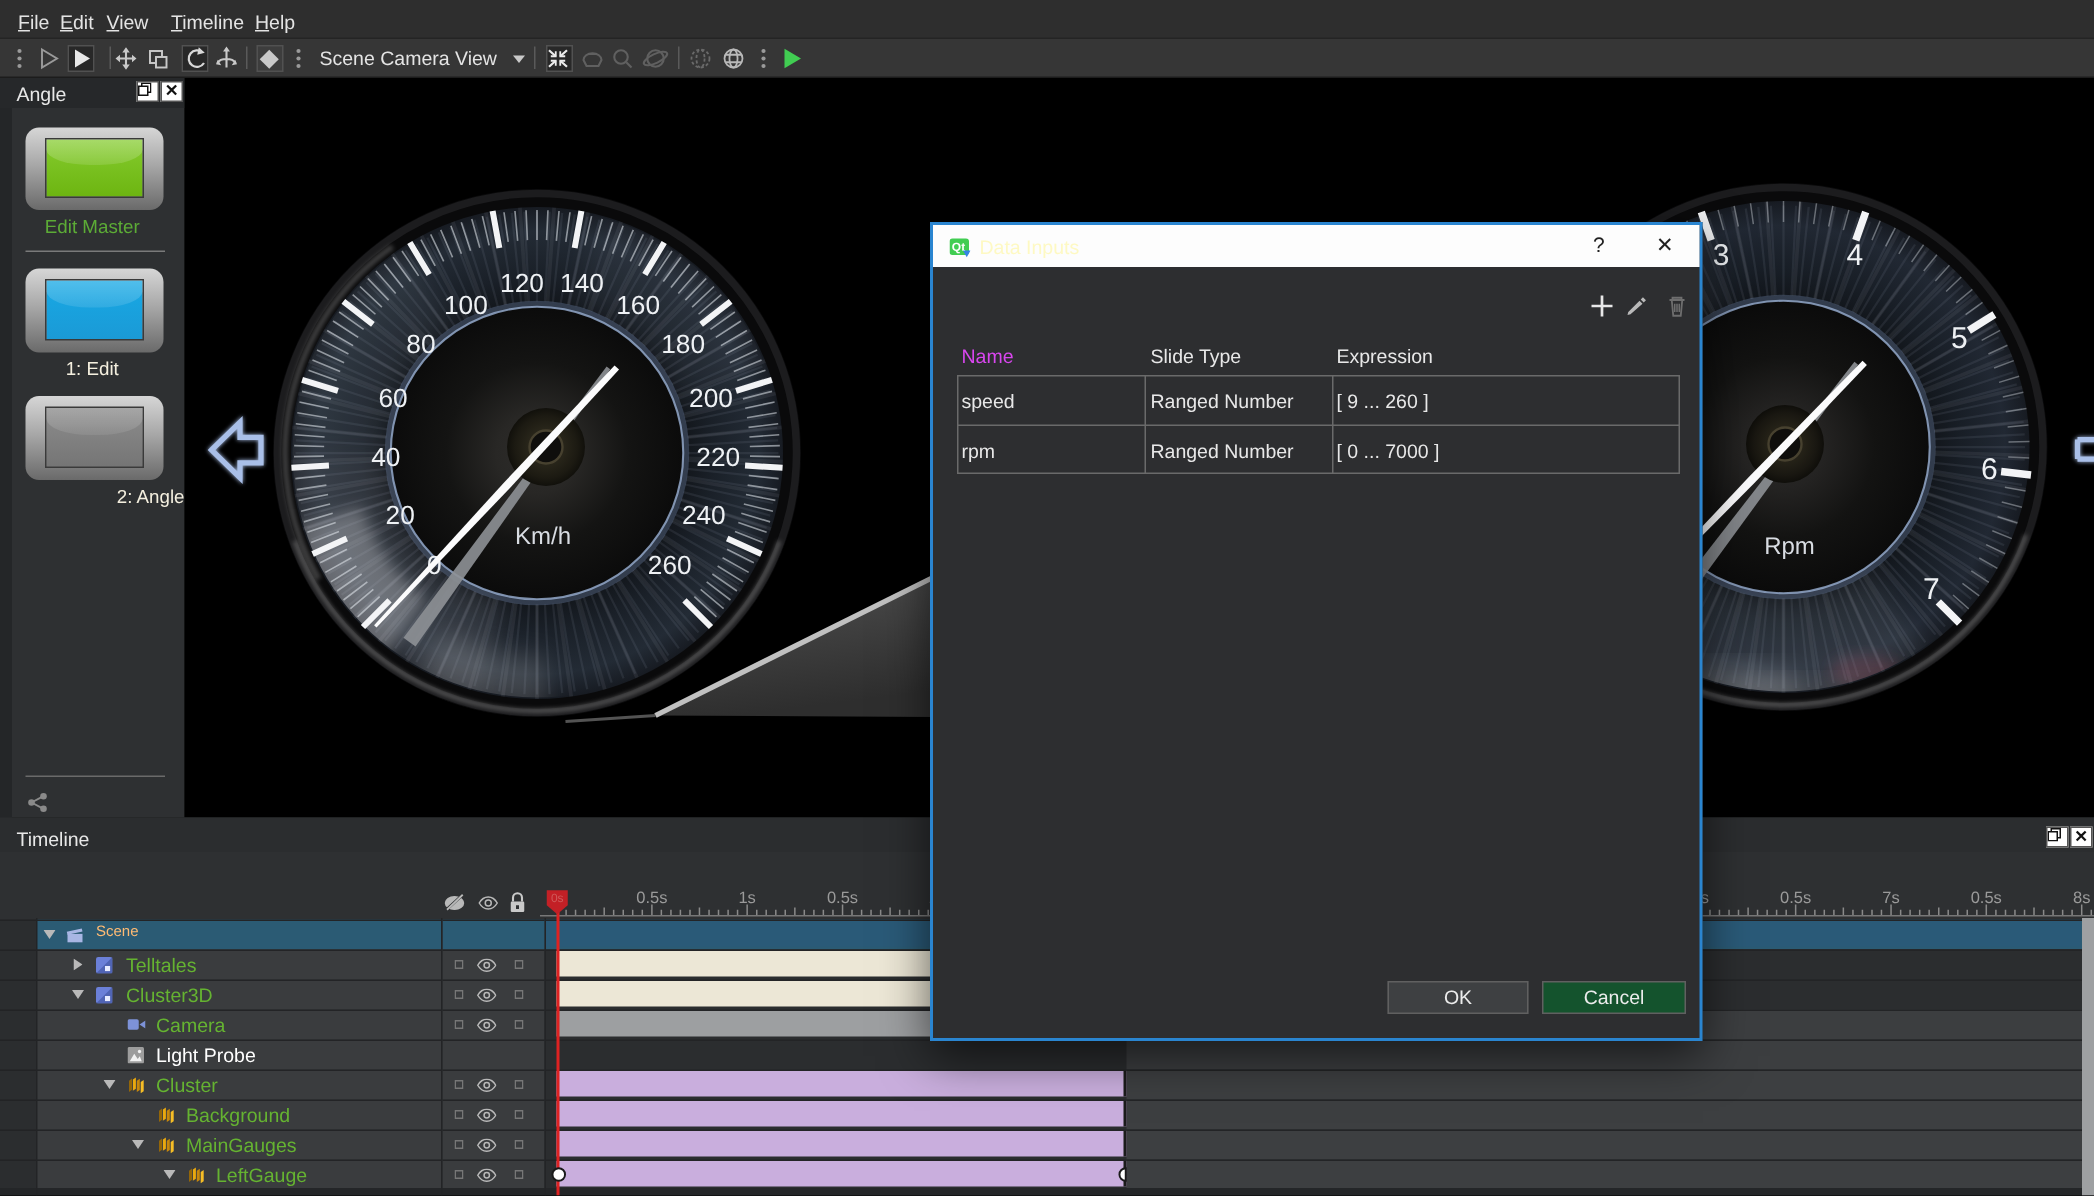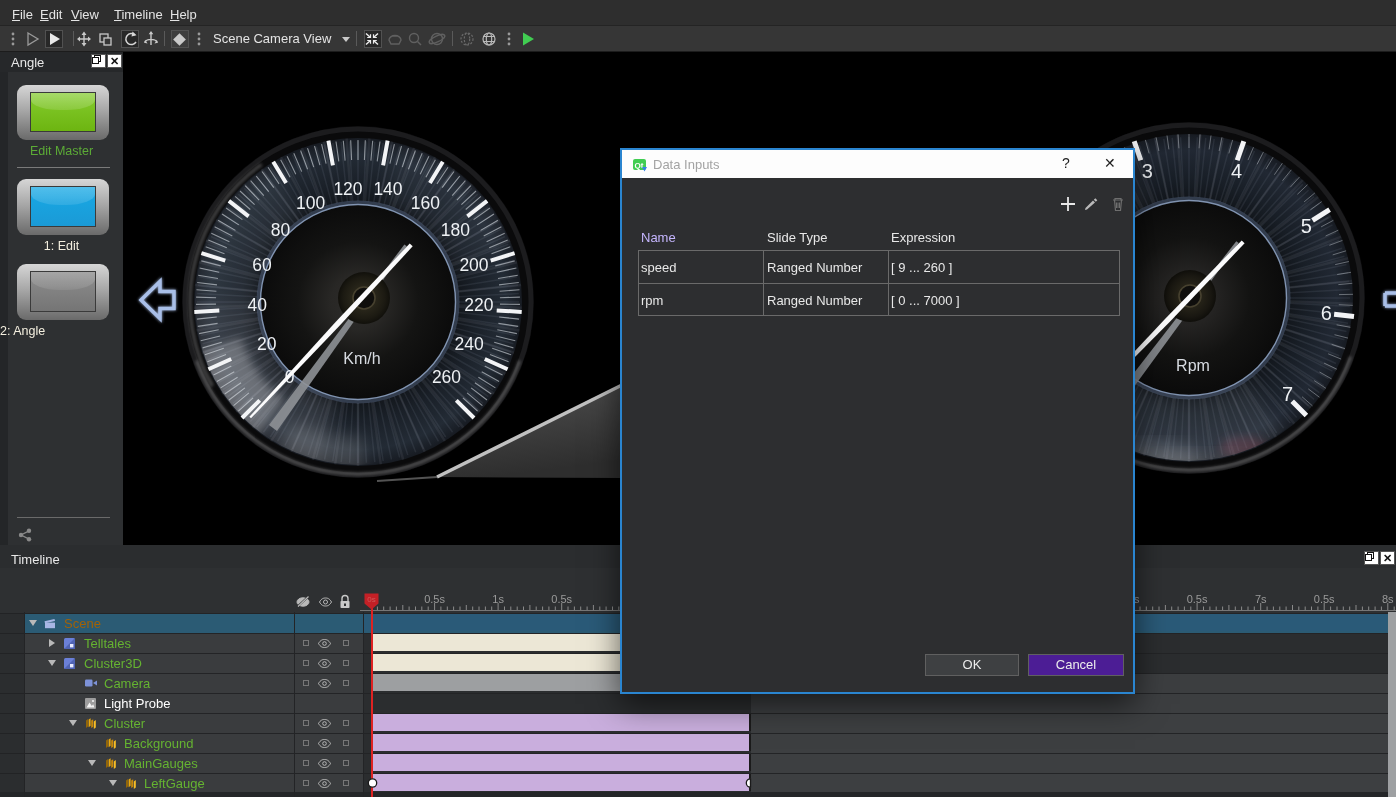--- a/index.html
+++ b/index.html
@@ -107,21 +107,21 @@
 <div class="abs" style="left:17px;top:167px;width:93px;height:1px;background:#7a7a7a"></div>
 
 <div class="abs" style="left:17px;top:179px;width:92px;height:56px;border-radius:9px;background:linear-gradient(180deg,#d6d6d6,#a8a8a8 45%,#6a6a6a)"></div>
 <div class="abs" style="left:30px;top:186px;width:66px;height:41px;background:linear-gradient(180deg,#17a9e5,#1b9ad6);border:1px solid #3a3a3a"></div>
 <div class="abs" style="left:31px;top:187px;width:64px;height:18px;background:linear-gradient(180deg,rgba(255,255,255,0.25),rgba(255,255,255,0.10));border-radius:0 0 45% 45%/0 0 60% 60%"></div>
 <div class="abs" style="left:0;top:239px;width:123px;text-align:center;font-size:12.5px;color:#f4efdf">1: Edit</div>
 
 <div class="abs" style="left:17px;top:264px;width:92px;height:56px;border-radius:9px;background:linear-gradient(180deg,#d6d6d6,#a8a8a8 45%,#6a6a6a)"></div>
 <div class="abs" style="left:30px;top:271px;width:66px;height:41px;background:linear-gradient(180deg,#8d8d8d,#757575);border:1px solid #3a3a3a"></div>
 <div class="abs" style="left:31px;top:272px;width:64px;height:18px;background:linear-gradient(180deg,rgba(255,255,255,0.22),rgba(255,255,255,0.08));border-radius:0 0 45% 45%/0 0 60% 60%"></div>
-<div class="abs" style="left:0;top:324px;width:123px;text-align:left;font-size:12.5px;color:#f4efdf">2: Angle</div>
+<div class="abs" style="left:0;top:324px;width:123px;text-align:right;font-size:12.5px;color:#f4efdf">2: Angle</div>
 
 <div class="abs" style="left:17px;top:517px;width:93px;height:1px;background:#6a6a6a"></div>
 <svg class="abs" style="left:18px;top:528px" width="14" height="14" viewBox="0 0 14 14">
   <g fill="#8a8a8a">
       <circle cx="11" cy="2.8" r="2.2"></circle>
       <circle cx="3" cy="7" r="2.2"></circle>
       <circle cx="11" cy="11.2" r="2.2"></circle>
     </g>
   <path d="M3,7 L11,2.8 M3,7 L11,11.2" stroke="#8a8a8a" stroke-width="1.3"></path>
 </svg>
@@ -335,21 +335,21 @@
     <svg width="8" height="6" viewBox="0 0 8 6">
       <path d="M0,0 L8,0 L4,6 Z" fill="#b9b9b9"></path>
     </svg>
   </div>
 <div style="position:absolute;left:44px;top:618px">
     <svg width="12" height="11" viewBox="0 0 12 11">
       <path d="M0.5,3.2 L10.5,1 L11,3 L1,5.2 Z" fill="#a8b6e4"></path>
       <rect x="1" y="4.6" width="10" height="5.6" fill="#a8b6e4"></rect>
     </svg>
   </div>
-<div style="position:absolute;left:64px;top:616px;font-size:13px;color:#a16207">Scene</div>
+<div style="position:absolute;left:64px;top:616px;font-size:10px;color:#fdba74">Scene</div>
 <div style="position:absolute;left:0;top:633px;width:24px;height:20px;background:#2b2d2f;border-top:1px solid #222325;box-sizing:border-box"></div>
 <div style="position:absolute;left:24px;top:633px;width:270px;height:20px;background:#3a3c3e;border-top:1px solid #232426;box-sizing:border-box"></div>
 <div style="position:absolute;left:295px;top:633px;width:68px;height:20px;background:#3a3c3e;border-top:1px solid #232426;box-sizing:border-box"></div>
 <div style="position:absolute;left:363px;top:633px;width:1025px;height:20px;background:#2b2d2f;border-top:1px solid #232426;box-sizing:border-box"></div>
 <div style="position:absolute;left:751px;top:633px;width:637px;height:20px;background:#2b2d2f;border-top:1px solid #232426;box-sizing:border-box"></div>
 <div style="position:absolute;left:371px;top:634px;width:250px;height:17px;background:#ece7d6;box-sizing:border-box"></div>
 <div style="position:absolute;left:49px;top:639px">
     <svg width="6" height="8" viewBox="0 0 6 8">
       <path d="M0,0 L6,4 L0,8 Z" fill="#b9b9b9"></path>
     </svg>
@@ -612,46 +612,46 @@
 
 <div class="abs" style="left:1388px;top:612px;width:8px;height:185px;background:#9ea0a2;z-index:6"></div>
 
 <div class="abs" style="left:620px;top:148px;width:515px;height:546px;background:#2d2e30;border:2px solid #2a85d0;box-shadow:0 10px 30px rgba(0,0,0,0.6);z-index:10">
   <div style="position:absolute;left:0;top:0;width:511px;height:28px;background:#fdfdfd"></div>
   <svg style="position:absolute;left:11px;top:8px" width="14" height="14" viewBox="0 0 14 14">
     <rect width="13" height="11" y="1" rx="2" fill="#41cd52"></rect>
     <text x="6" y="9.5" font-size="8" font-weight="bold" fill="#fff" text-anchor="middle" font-family="Liberation Sans">Qt</text>
     <path d="M9,9 L14,9 L11.5,13.5 Z" fill="#3584e4"></path>
   </svg>
-  <div style="position:absolute;left:31px;top:7px;font-size:13px;color:#a3a3a3">Data Inputs</div>
+  <div style="position:absolute;left:31px;top:7px;font-size:13px;color:#fef9c3">Data Inputs</div>
   <div style="position:absolute;left:440px;top:5px;font-size:14px;color:#222">?</div>
   <div style="position:absolute;left:482px;top:5px;font-size:14px;color:#222">✕</div>
 
   <svg style="position:absolute;left:438px;top:46px" width="66" height="16" viewBox="0 0 66 16">
     <path d="M8,1 V15 M1,8 H15" stroke="#e8e8e8" stroke-width="1.8"></path>
     <path d="M27,13.5 L25,14 L25.5,12 L33,4.5 L35,6.5 Z M33.8,3.7 L35.3,2.2 L37.3,4.2 L35.8,5.7 Z" fill="#b9b9b9"></path>
     <g fill="none" stroke="#6e6e6e" stroke-width="1.2">
       <path d="M53,4 H63 M55,4 V2.5 H61 V4 M54.5,4 L55.5,14.5 H60.5 L61.5,4"></path>
       <path d="M56.5,6.5 V12 M58,6.5 V12 M59.5,6.5 V12" stroke-width="1"></path>
     </g>
   </svg>
 
-  <div style="position:absolute;left:19px;top:80px;font-size:13px;color:#c4b5fd">Name</div>
+  <div style="position:absolute;left:19px;top:80px;font-size:13px;color:#d946ef">Name</div>
   <div style="position:absolute;left:145px;top:80px;font-size:13px;color:#e8e8e8">Slide Type</div>
   <div style="position:absolute;left:269px;top:80px;font-size:13px;color:#e8e8e8">Expression</div>
 
   <div style="position:absolute;left:16px;top:100px;width:482px;height:66px;border-top:1px solid #6a6a6a;border-bottom:1px solid #6a6a6a"></div>
   <div style="position:absolute;left:16px;top:100px;width:1px;height:66px;background:#6a6a6a"></div>
   <div style="position:absolute;left:141px;top:100px;width:1px;height:66px;background:#6a6a6a"></div>
   <div style="position:absolute;left:266px;top:100px;width:1px;height:66px;background:#6a6a6a"></div>
   <div style="position:absolute;left:497px;top:100px;width:1px;height:66px;background:#6a6a6a"></div>
   <div style="position:absolute;left:16px;top:133px;width:482px;height:1px;background:#6a6a6a"></div>
 
   <div style="position:absolute;left:19px;top:110px;font-size:13px;color:#e8e8e8">speed</div>
   <div style="position:absolute;left:145px;top:110px;font-size:13px;color:#e8e8e8">Ranged Number</div>
   <div style="position:absolute;left:269px;top:110px;font-size:13px;color:#e8e8e8">[ 9 ... 260 ]</div>
   <div style="position:absolute;left:19px;top:143px;font-size:13px;color:#e8e8e8">rpm</div>
   <div style="position:absolute;left:145px;top:143px;font-size:13px;color:#e8e8e8">Ranged Number</div>
   <div style="position:absolute;left:269px;top:143px;font-size:13px;color:#e8e8e8">[ 0 ... 7000 ]</div>
 
   <div style="position:absolute;left:303px;top:504px;width:94px;height:22px;background:#3e4042;border:1px solid #606060;text-align:center;font-size:13px;color:#ececec;line-height:20px">OK</div>
-  <div style="position:absolute;left:406px;top:504px;width:96px;height:22px;background:#4c1d95;border:1px solid #606060;text-align:center;font-size:13px;color:#ececec;line-height:20px">Cancel</div>
+  <div style="position:absolute;left:406px;top:504px;width:96px;height:22px;background:#14532d;border:1px solid #606060;text-align:center;font-size:13px;color:#ececec;line-height:20px">Cancel</div>
 </div>
 
 </body></html>

